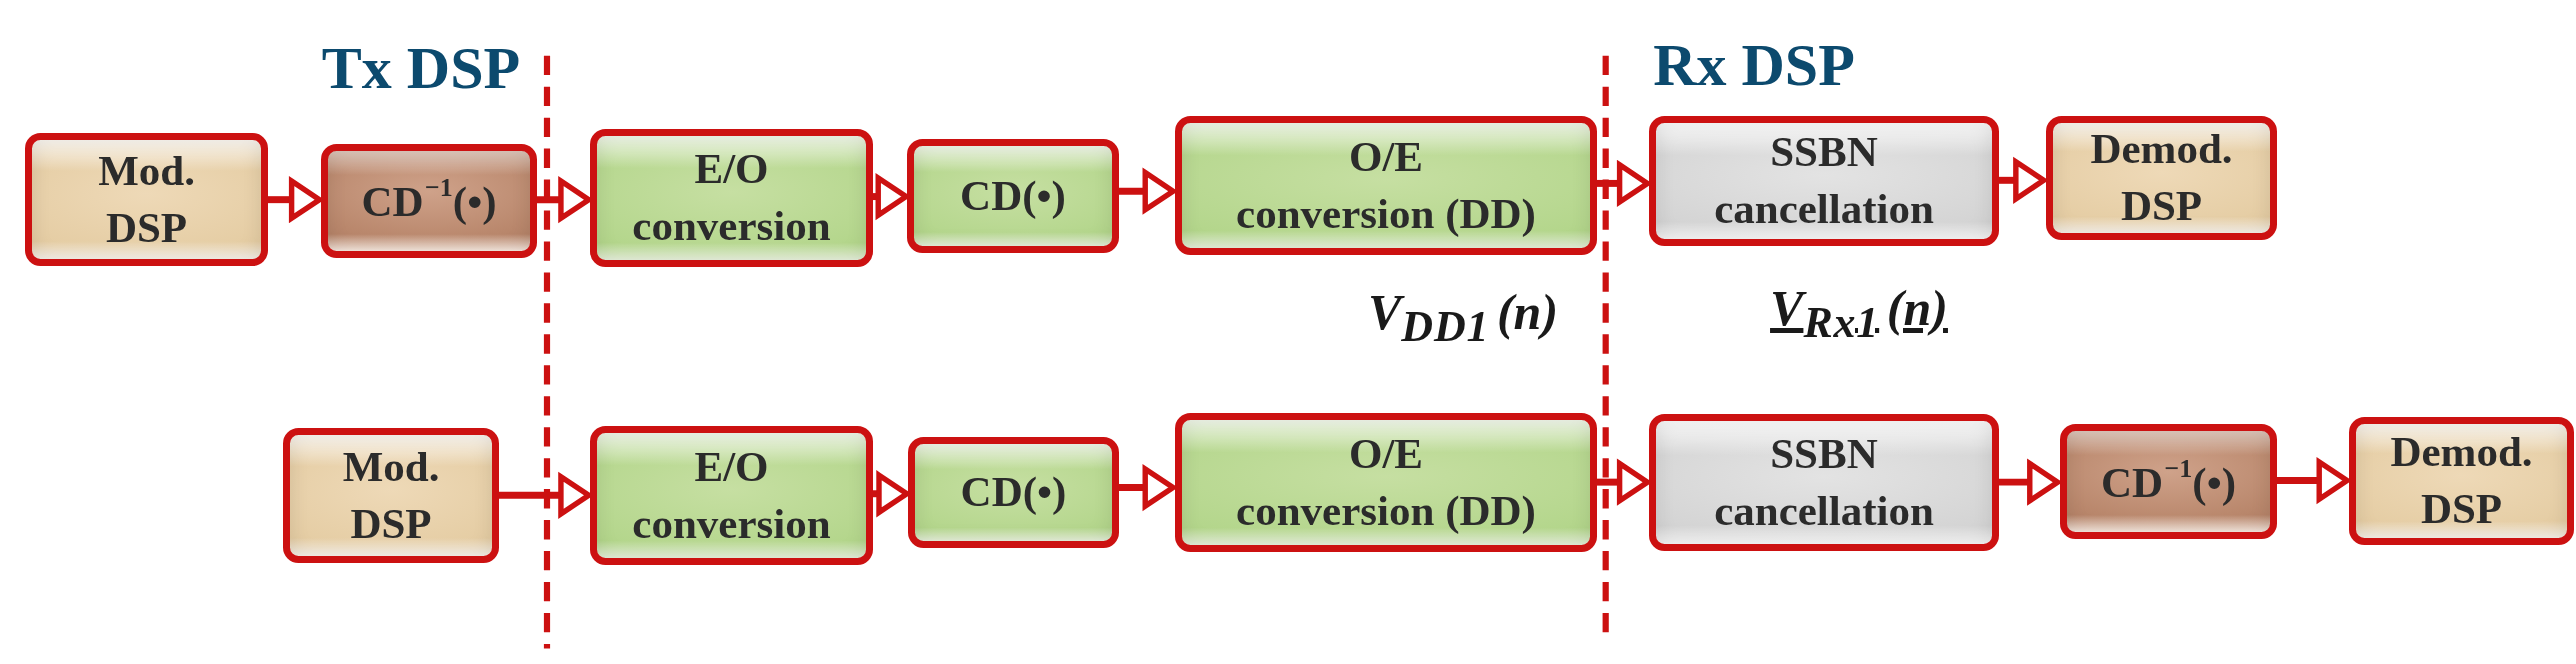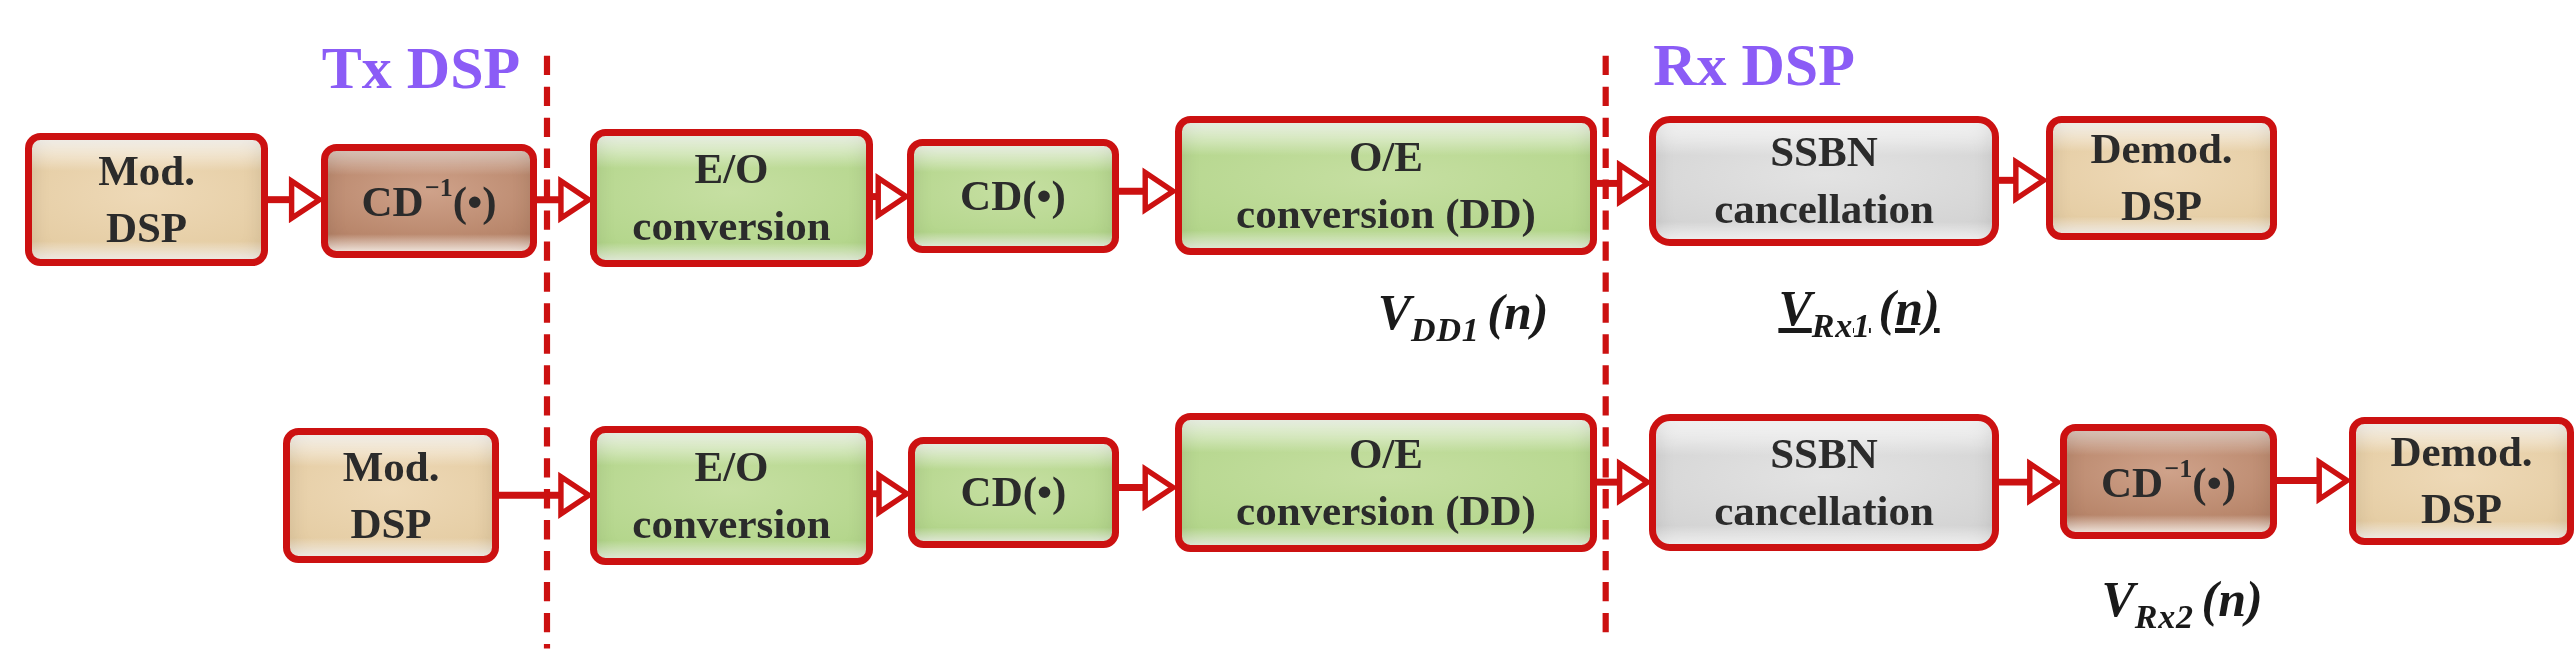--- a/index.html
+++ b/index.html
@@ -52,47 +52,46 @@
     background:
       linear-gradient(180deg, rgba(255,255,255,0.82) 0%, rgba(255,255,255,0) 26%),
       linear-gradient(0deg, rgba(255,255,255,0.72) 0%, rgba(255,255,255,0) 14%),
       radial-gradient(135% 105% at 50% 45%, #c6dfa2 0%, #b4d68c 50%, #9cc872 100%);
   }
   .gray {
     background:
       linear-gradient(180deg, rgba(255,255,255,0.92) 0%, rgba(255,255,255,0) 28%),
       linear-gradient(0deg, rgba(255,255,255,0.88) 0%, rgba(255,255,255,0) 15%),
       radial-gradient(135% 105% at 50% 45%, #e3e3e3 0%, #d4d4d4 50%, #bebebe 100%);
-    border-radius: 21px;
   }
 
   sup.inv {
     font-size: 26px;
     vertical-align: 20px;
     margin-left: 1.5px;
   }
   .section-label {
     position: absolute;
     transform: translateX(-50%);
     font-weight: 700;
     font-size: 60px;
-    color: #8b5cf6;
+    color: #0c4a6e;
     white-space: nowrap;
   }
   .math-label {
     position: absolute;
     transform: translateX(-50%);
     font-weight: 700;
     font-style: italic;
     font-size: 50px;
     color: #1a1a1a;
     white-space: nowrap;
   }
   .math-label .vsub {
-    font-size: 34px;
+    font-size: 44px;
     vertical-align: -12.4px;
     letter-spacing: 0.8px;
   }
   .math-label .varg { margin-left: 7.7px; }
 </style>
 </head>
 <body>
 
 <div id="canvas">
 
@@ -219,16 +218,15 @@
 
   <div class="box brown" style="left:2060px; top:424px; width:217px; height:115px;">
     <div class="l"><span>CD</span><sup class="inv">−1</sup><span>(•)</span></div>
   </div>
 
   <div class="box tan" style="left:2349px; top:417px; width:225px; height:128px;">
     <div class="l">Demod.</div>
     <div class="l">DSP</div>
   </div>
 
-  <div class="math-label" style="left:2182px; top:570px;"><span>V</span><span class="vsub">Rx2</span><span class="varg">(n)</span></div>
 
 </div>
 
 
 </body></html>

